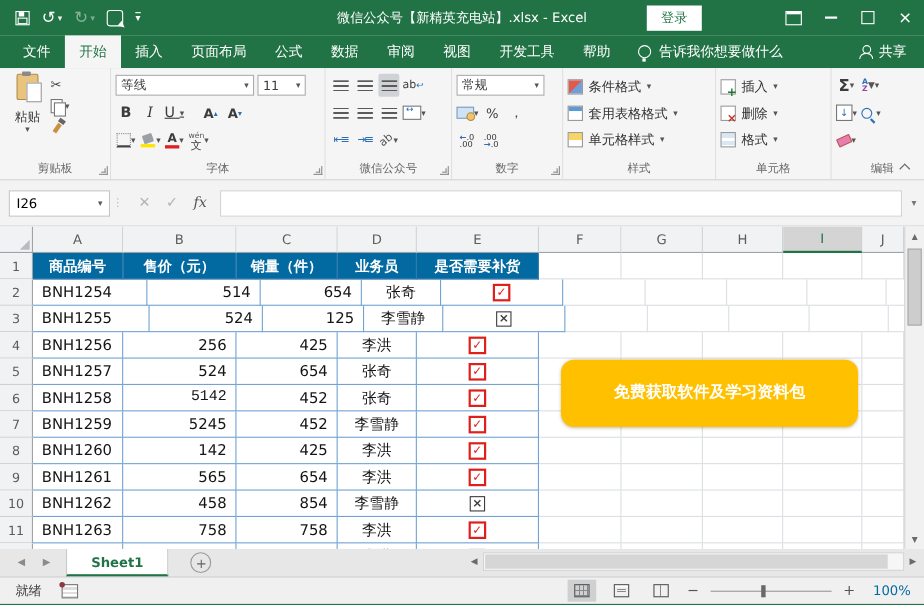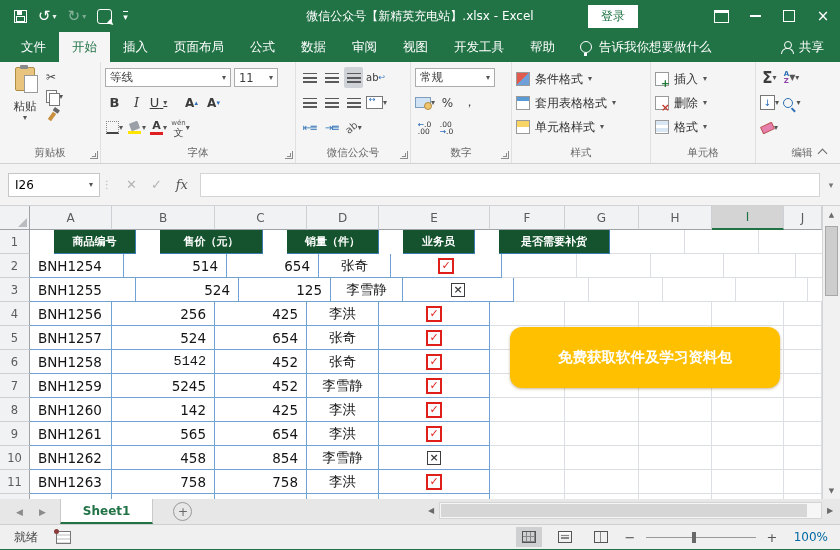--- a/index.html
+++ b/index.html
@@ -128,21 +128,21 @@
   .gridinner{position:absolute;left:0;top:0;width:822px;}
   .ghead{display:flex;height:24px;}
   .corner{width:30px;flex:none;background:#f1f2f3;border-right:1px solid #9ea3a8;border-bottom:1px solid #9ea3a8;position:relative;box-sizing:border-box;}
   .corner:after{content:"";position:absolute;right:2px;bottom:2px;border-right:9px solid #b8bcc0;border-top:9px solid transparent;}
   .colhdr{flex:none;background:#f1f2f3;border-right:1px solid #cdd1d5;border-bottom:1px solid #9ea3a8;display:flex;align-items:center;justify-content:center;font-size:12px;color:#5c5c5c;box-sizing:border-box;}
   .colhdr.sel{background:#d4d4d4;border-bottom:2px solid #217346;color:#217346;}
   .grow{display:flex;height:24px;}
   .rowhdr{width:30px;flex:none;background:#f1f2f3;border-right:1px solid #9ea3a8;border-bottom:1px solid #cdd1d5;display:flex;align-items:center;justify-content:center;font-size:11.5px;color:#5c5c5c;box-sizing:border-box;}
   .cell{flex:none;display:flex;align-items:center;font-size:13.5px;color:#141414;box-sizing:border-box;overflow:hidden;white-space:nowrap;}
   .cell.tb{border-right:1px solid #70a3d4;border-bottom:1px solid #70a3d4;}
-  .cell.hd{background:#14532d;color:#fff;font-weight:bold;font-size:11px;justify-content:center;border-right:1px solid #3a7cb0;border-bottom:1px solid #3a7cb0;margin-left:24px;}
+  .cell.hd{background:#0369a1;color:#fff;font-weight:bold;font-size:13px;justify-content:center;border-right:1px solid #3a7cb0;border-bottom:1px solid #3a7cb0;}
   .cell.empty{border-right:1px solid #dbdfe3;border-bottom:1px solid #dbdfe3;}
   .cell.t-left{justify-content:flex-start;padding-left:8px;}
   .cell.t-right{justify-content:flex-end;padding-right:8px;}
   .cell.t-center{justify-content:center;}
   .cb{width:12px;height:12px;display:flex;align-items:center;justify-content:center;font-size:11px;font-weight:bold;box-sizing:content-box;}
   .cb.yes{border:2px solid #de1f1a;color:#de1f1a;}
   .cb.no{border:1.5px solid #3d3d3d;color:#3d3d3d;}
   .callout{position:absolute;left:510px;top:121px;width:270px;height:61px;background:#ffc000;border-radius:12px;display:flex;flex-direction:column;align-items:center;justify-content:center;color:#fff;font-weight:bold;font-size:14.5px;line-height:25px;box-shadow:0 1px 3px rgba(120,80,0,.4);text-align:center;}
   .vscroll{position:absolute;right:0;top:0;width:18px;height:293px;background:#f1f1f1;border-left:1px solid #d4d4d4;box-sizing:border-box;}
   .varrow{height:17px;display:flex;align-items:center;justify-content:center;font-size:7px;color:#6a6a6a;}
@@ -511,21 +511,21 @@
           <div class="cell hd" style="width: 72px;">业务员</div>
           <div class="cell hd" style="width: 111px;">是否需要补货</div>
           <div class="cell empty" style="width: 75px;"></div>
           <div class="cell empty" style="width: 74px;"></div>
           <div class="cell empty" style="width: 73px;"></div>
           <div class="cell empty" style="width: 72px;"></div>
           <div class="cell empty" style="width: 38px;"></div>
         </div>
         <div class="grow">
           <div class="rowhdr">2</div>
-          <div class="cell tb t-left" style="width: 94px;">BNH1254</div>
+          <div class="cell tb t-left" style="width: 104px;">BNH1254</div>
           <div class="cell tb t-right" style="width: 103px;">514</div>
           <div class="cell tb t-right" style="width: 92px;">654</div>
           <div class="cell tb t-center" style="width: 72px;">张奇</div>
           <div class="cell tb t-center" style="width: 111px;">
             <div class="cb yes">✓</div>
           </div>
           <div class="cell empty" style="width: 75px;"></div>
           <div class="cell empty" style="width: 74px;"></div>
           <div class="cell empty" style="width: 73px;"></div>
           <div class="cell empty" style="width: 72px;"></div>

